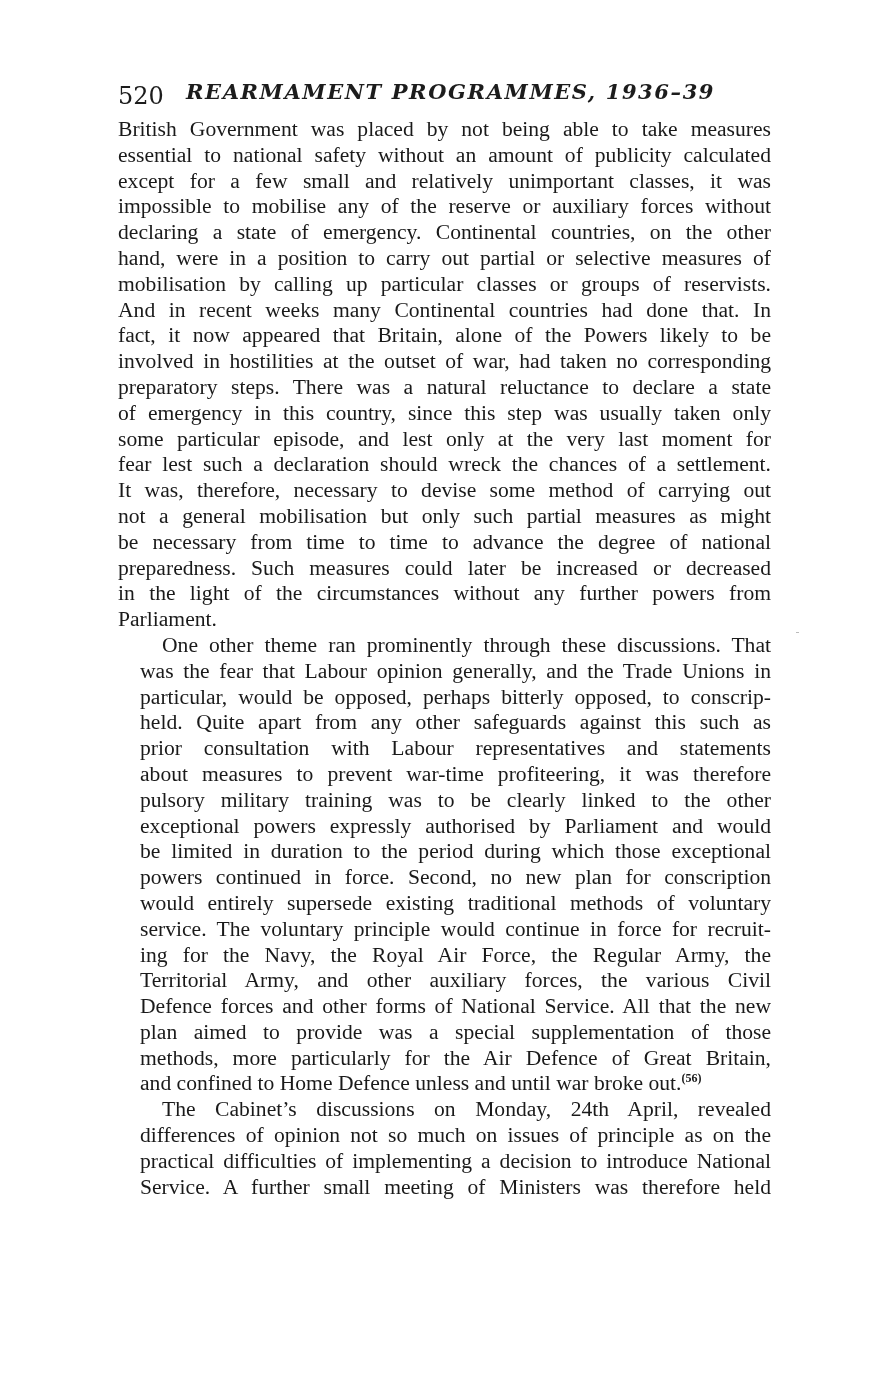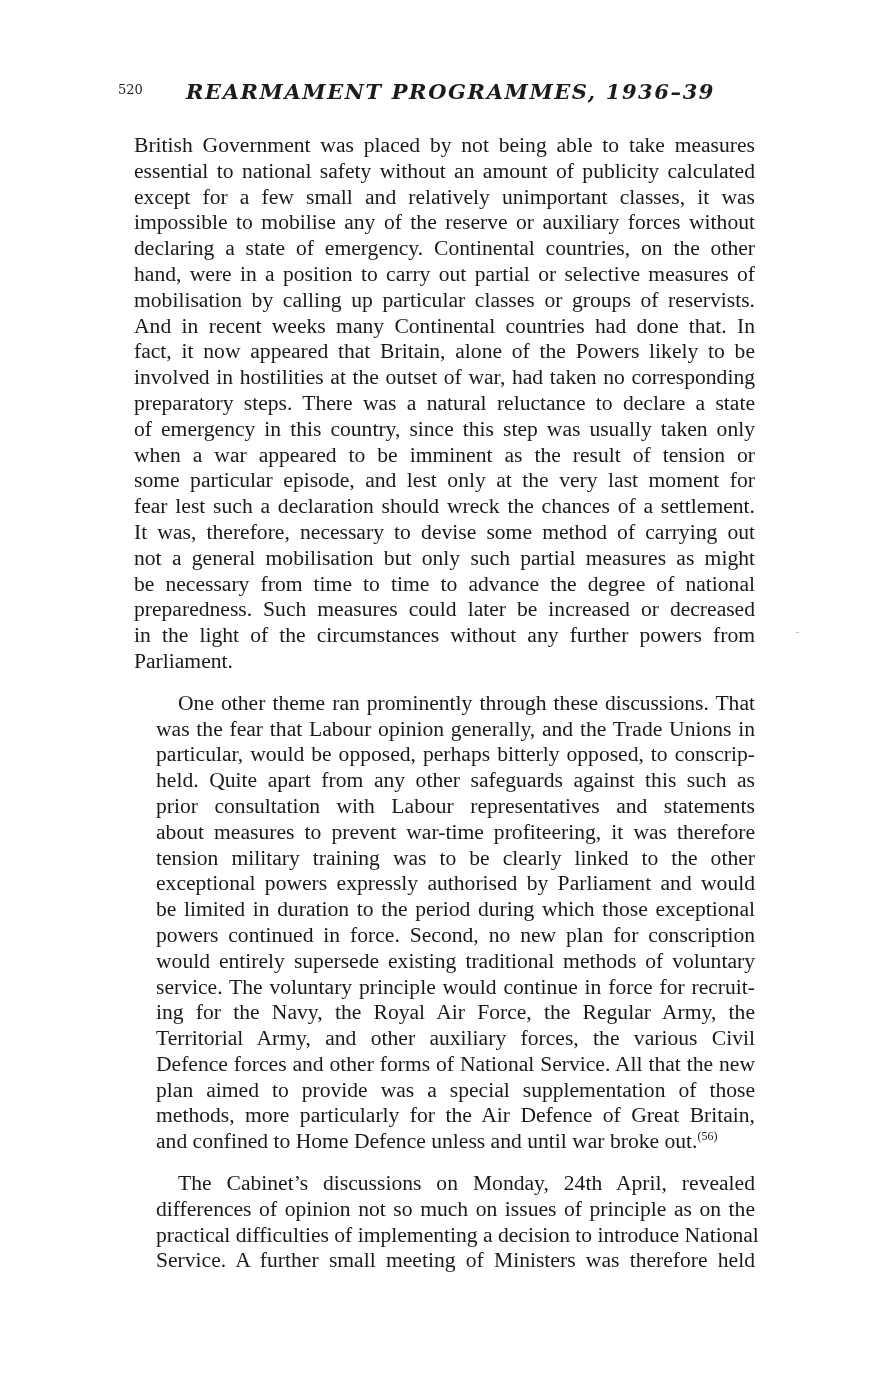--- a/index.html
+++ b/index.html
@@ -3,32 +3,32 @@
 <meta charset="utf-8">
 <style>
   html, body { margin: 0; padding: 0; background: #ffffff; }
   body { width: 884px; height: 1374px; position: relative; overflow: hidden; }
   .page { position: absolute; left: 0; top: 0; width: 884px; height: 1374px; background: #ffffff; }
   .running-head {
     position: absolute; left: 118px; top: 76px; width: 660px; height: 34px;
     font-family: "DejaVu Serif", "Liberation Serif", serif; color: #1c1c1c;
     white-space: nowrap;
   }
-  .folio { font-size: 13px; position: absolute; left: 0; top: 6px; }
+  .folio { font-size: 24px; position: absolute; left: 0; top: 6px; }
   .head-title { font-size: 21px; font-style: italic; font-weight: bold; letter-spacing: 1.6px; position: absolute; left: 68px; top: 3px; }
   .body-text {
     position: absolute; left: 118px; top: 117px; width: 653px;
     font-family: "Liberation Serif", "DejaVu Serif", serif;
     font-size: 21.6px; line-height: 25.8px; color: #1a1a1a;
   }
-  .para { margin: 16px; text-align: justify; hyphens: none; }
+  .para { margin: 0; text-align: justify; hyphens: none; }
   .para.indent { text-indent: 22px; }
   .line { display: block; text-align: justify; text-align-last: justify; white-space: nowrap; }
   .line.last { text-align-last: left; }
-  .fn { font-size: 12px; vertical-align: super; line-height: 0; font-weight: normal; }
+  .fn { font-size: 12px; vertical-align: super; line-height: 0; font-weight: bold; }
   .mark { position: absolute; left: 796px; top: 632px; width: 3px; height: 1px; background: #bbb; }
 </style>
 </head>
 <body>
 
 <div class="page">
   <div class="running-head">
     <span class="folio">520</span>
     <span class="head-title">REARMAMENT PROGRAMMES, 1936–39</span>
   </div>
@@ -40,38 +40,37 @@
         <span class="line">except for a few small and relatively unimportant classes, it was</span>
         <span class="line">impossible to mobilise any of the reserve or auxiliary forces without</span>
         <span class="line">declaring a state of emergency. Continental countries, on the other</span>
         <span class="line">hand, were in a position to carry out partial or selective measures of</span>
         <span class="line">mobilisation by calling up particular classes or groups of reservists.</span>
         <span class="line">And in recent weeks many Continental countries had done that. In</span>
         <span class="line">fact, it now appeared that Britain, alone of the Powers likely to be</span>
         <span class="line">involved in hostilities at the outset of war, had taken no corresponding</span>
         <span class="line">preparatory steps. There was a natural reluctance to declare a state</span>
         <span class="line">of emergency in this country, since this step was usually taken only</span>
-        <span class="line">when a war appeared to be imminent as the result of tension or</span>
         <span class="line">some particular episode, and lest only at the very last moment for</span>
         <span class="line">fear lest such a declaration should wreck the chances of a settlement.</span>
         <span class="line">It was, therefore, necessary to devise some method of carrying out</span>
         <span class="line">not a general mobilisation but only such partial measures as might</span>
         <span class="line">be necessary from time to time to advance the degree of national</span>
         <span class="line">preparedness. Such measures could later be increased or decreased</span>
         <span class="line">in the light of the circumstances without any further powers from</span>
         <span class="line last">Parliament.</span>
       </div>
       <div class="para indent">
         <span class="line" style="padding-left: 22px;">One other theme ran prominently through these discussions. That</span>
         <span class="line">was the fear that Labour opinion generally, and the Trade Unions in</span>
         <span class="line">particular, would be opposed, perhaps bitterly opposed, to conscrip-</span>
         <span class="line">held. Quite apart from any other safeguards against this such as</span>
         <span class="line">prior consultation with Labour representatives and statements</span>
         <span class="line">about measures to prevent war-time profiteering, it was therefore</span>
-        <span class="line">tension military training was to be clearly linked to the other</span>
+        <span class="line">pulsory military training was to be clearly linked to the other</span>
         <span class="line">exceptional powers expressly authorised by Parliament and would</span>
         <span class="line">be limited in duration to the period during which those exceptional</span>
         <span class="line">powers continued in force. Second, no new plan for conscription</span>
         <span class="line">would entirely supersede existing traditional methods of voluntary</span>
         <span class="line">service. The voluntary principle would continue in force for recruit-</span>
         <span class="line">ing for the Navy, the Royal Air Force, the Regular Army, the</span>
         <span class="line">Territorial Army, and other auxiliary forces, the various Civil</span>
         <span class="line">Defence forces and other forms of National Service. All that the new</span>
         <span class="line">plan aimed to provide was a special supplementation of those</span>
         <span class="line">methods, more particularly for the Air Defence of Great Britain,</span>

